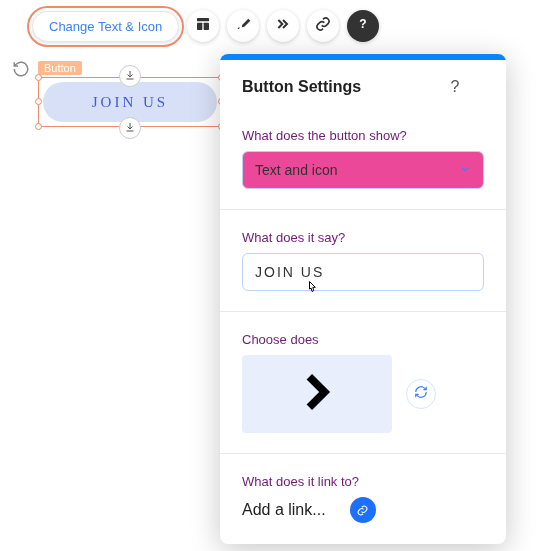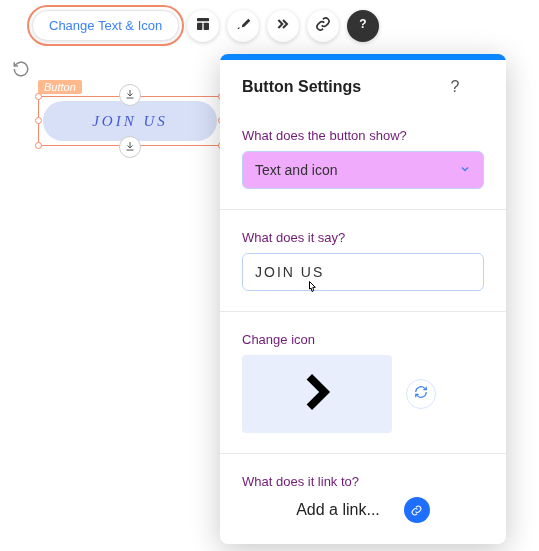--- a/index.html
+++ b/index.html
@@ -11,21 +11,21 @@
     position: relative;
     overflow: hidden;
   }
 
   
   .toolbar {
     position: absolute;
     top: 10px;
     left: 32px;
     display: flex;
-    align-items: flex-start;
+    align-items: center;
     gap: 8px;
   }
   .change-text-btn {
     background: #fff;
     border: 1px solid #e5e5e5;
     border-radius: 20px;
     padding: 7px 16px;
     font-size: 13px;
     color: #3b82f6;
     box-shadow: 0 1px 4px rgba(0,0,0,0.12);
@@ -53,25 +53,24 @@
     position: absolute;
     top: 60px;
     left: 12px;
     color: #888;
   }
   .undo-icon svg { width: 18px; height: 18px; }
 
   
   .canvas-element {
     position: absolute;
-    top: 96px;
+    top: 77px;
     left: 38px;
     width: 184px;
     height: 50px;
-    font-style: italic;
   }
   .canvas-badge {
     position: absolute;
     top: -16px;
     left: 0;
     background: #ffb98c;
     color: #fff;
     font-size: 11px;
     padding: 1px 6px;
     border-radius: 2px;
@@ -173,21 +172,21 @@
   .select-box {
     border: 1px solid #bcd3f7;
     border-radius: 6px;
     padding: 10px 12px;
     font-size: 14px;
     color: #333;
     display:flex;
     align-items:center;
     justify-content:space-between;
     cursor:pointer;
-    background:#f0abfc;
+    background:#ec4899;
     gap:10px;
   }
   .select-box .chev { color: #3b82f6; }
   .text-input {
     width: 100%;
     border: 1px solid #bcd3f7;
     border-radius: 6px;
     padding: 10px 12px;
     font-size: 14px;
     color: #333;
@@ -224,21 +223,21 @@
     display:flex; align-items:center; justify-content:center;
     color:#3b82f6;
     cursor:pointer;
     background:#fff;
   }
   .refresh-btn svg { width:14px; height:14px; }
 
   .link-row {
     display:flex;
     align-items:center;
-    justify-content:center;
+    justify-content:flex-start;
     padding-bottom: 6px;
     cursor:pointer;
     gap:24px;
   }
   .link-text {
     font-size: 16px;
     color: #222;
   }
   .link-circle {
     width: 26px; height: 26px;
@@ -372,21 +371,21 @@
       <input class="text-input" value="JOIN US" style="">
       <div class="cursor-overlay">
         <svg viewBox="0 0 24 24" fill="#fff" stroke="#000" stroke-width="1.2">
             <path d="M9 3v9l2-1 1 4 2-1-1-4h3L9 3z"></path>
           </svg>
       </div>
     </div>
 
     <div class="divider"></div>
 
-    <div class="field-label" style="margin-top:0">Change icon</div>
+    <div class="field-label" style="margin-top:0">Choose does</div>
     <div class="icon-preview-row">
       <div class="icon-preview">
         <span>
           <svg viewBox="0 0 48 48" fill="none">
               <polyline points="16 8 32 24 16 40"></polyline>
             </svg>
         </span>
       </div>
       <div class="refresh-btn">
         <span>

